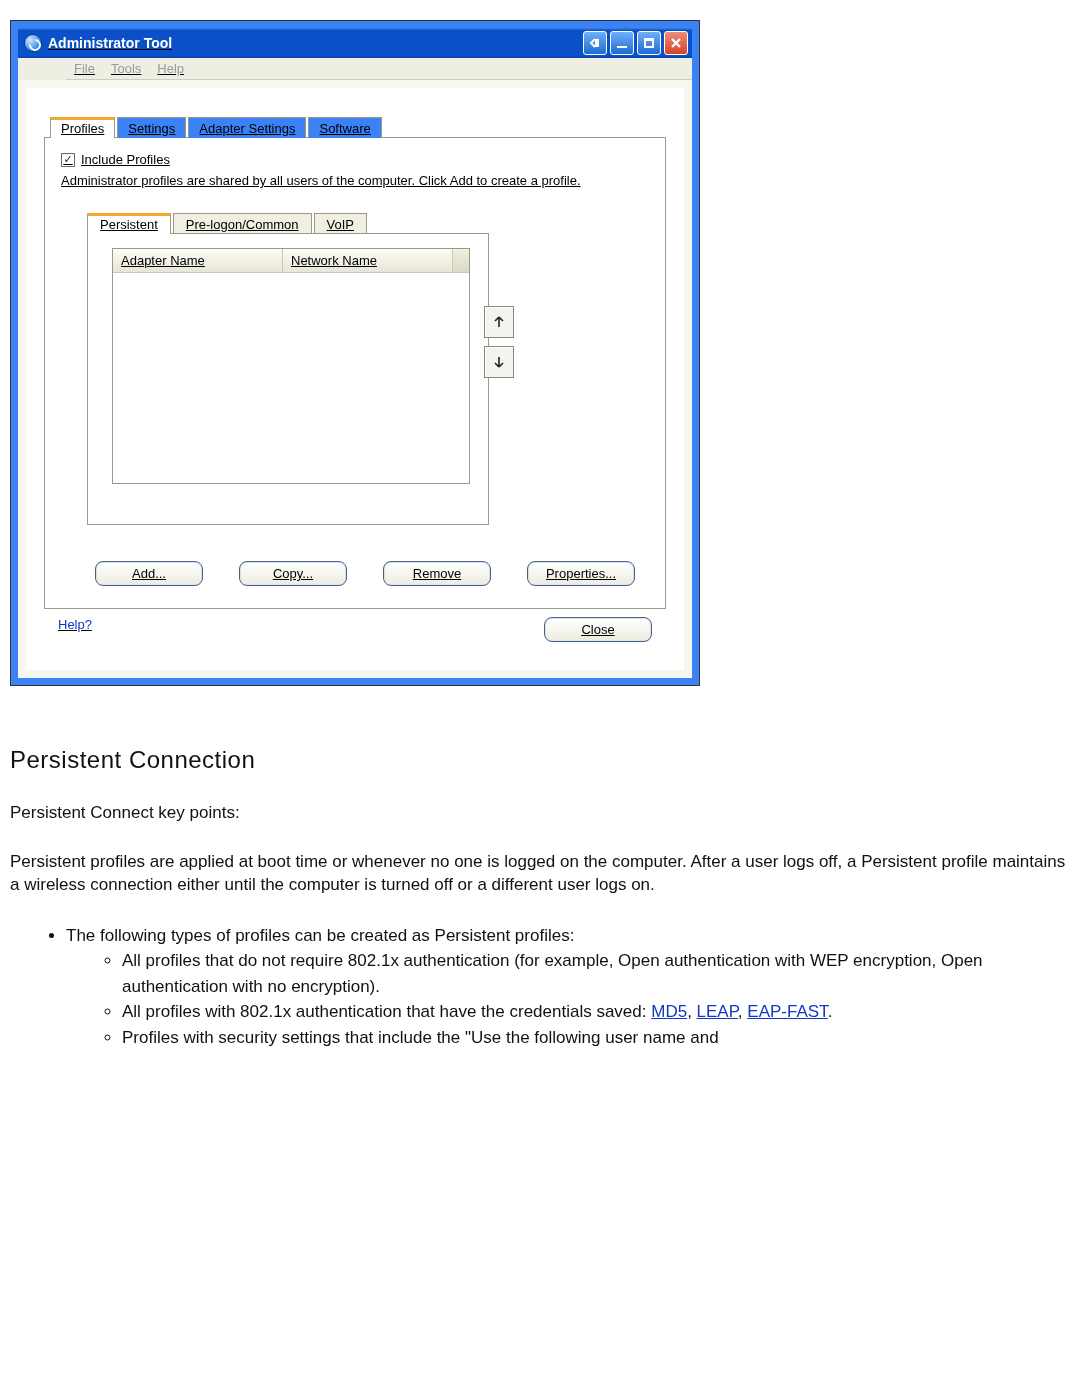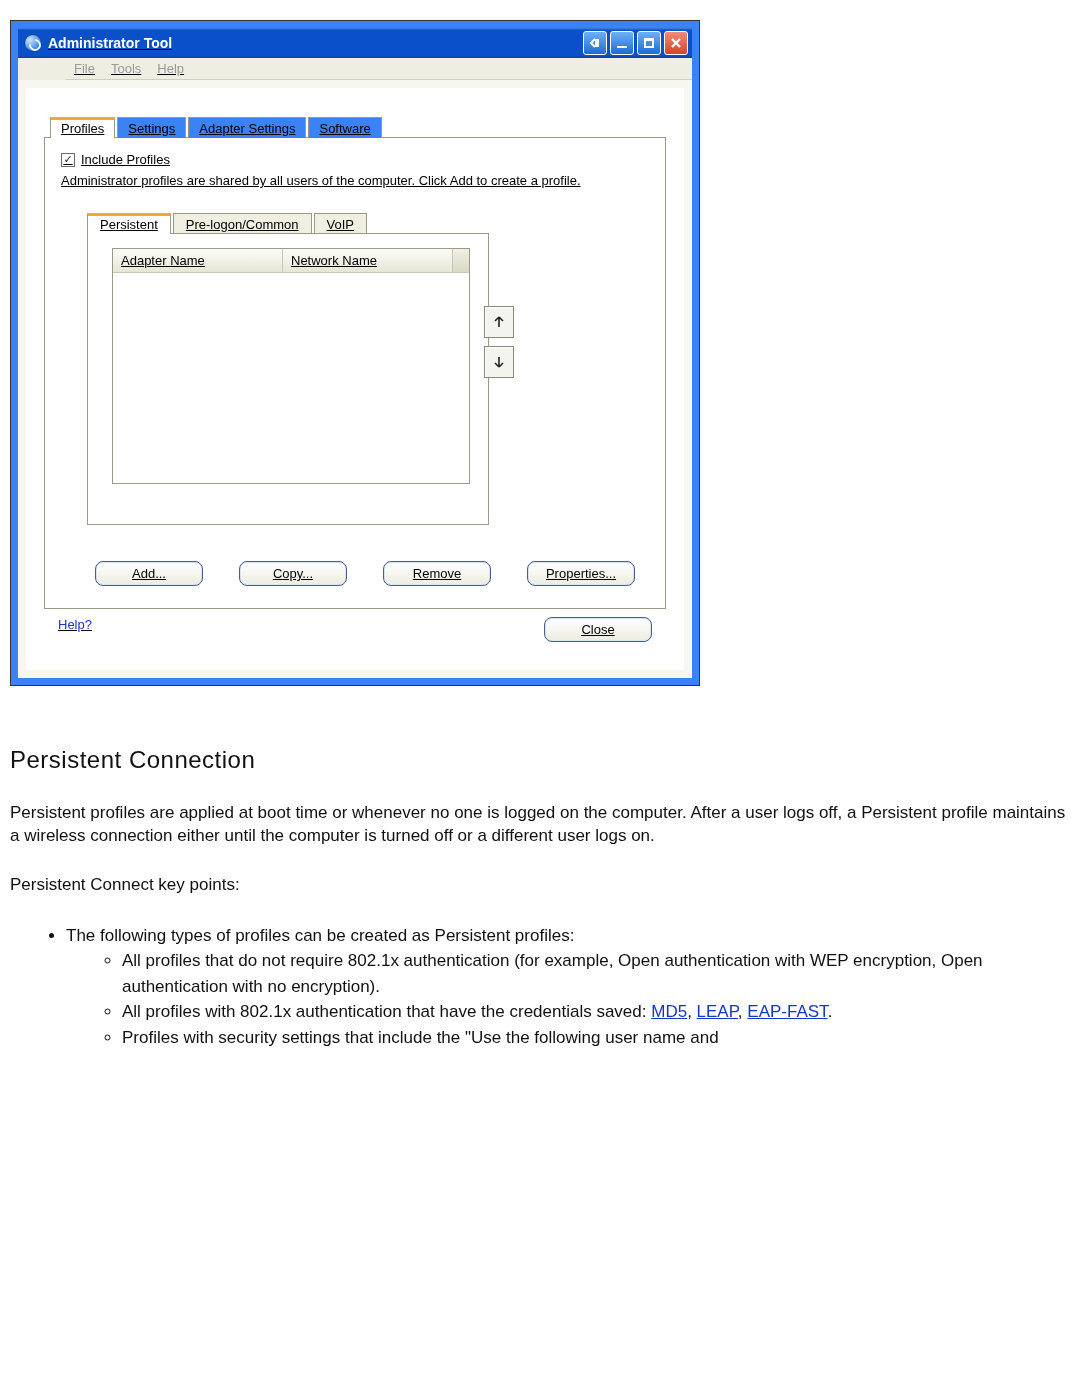--- a/index.html
+++ b/index.html
@@ -256,22 +256,22 @@
           <button class="xp-btn"><span class="ul">C</span>lose</button>
         </div>
       </div>
     </div>
   </div>
 </div>
 
 
 <div class="doc-section">
   <h2 class="doc-h2">Persistent Connection</h2>
+  <p class="doc-p">Persistent Connect key points:</p>
   <p class="doc-p">Persistent profiles are applied at boot time or whenever no one is logged on the computer. After a user logs off, a Persistent profile maintains a wireless connection either until the computer is turned off or a different user logs on.</p>
-  <p class="doc-p">Persistent Connect key points:</p>
   <ul class="doc-ul">
     <li>
       <span>The following types of profiles can be created as Persistent profiles:</span>
       <ul class="doc-ul-sub">
         <li>All profiles that do not require 802.1x authentication (for example, Open authentication with WEP encryption, Open authentication with no encryption).</li>
         <li>
           <span>All profiles with 802.1x authentication that have the credentials saved: </span>
           <a class="doc-link">MD5</a>,
           <a class="doc-link">LEAP</a>,
           <a class="doc-link">EAP-FAST</a>.

